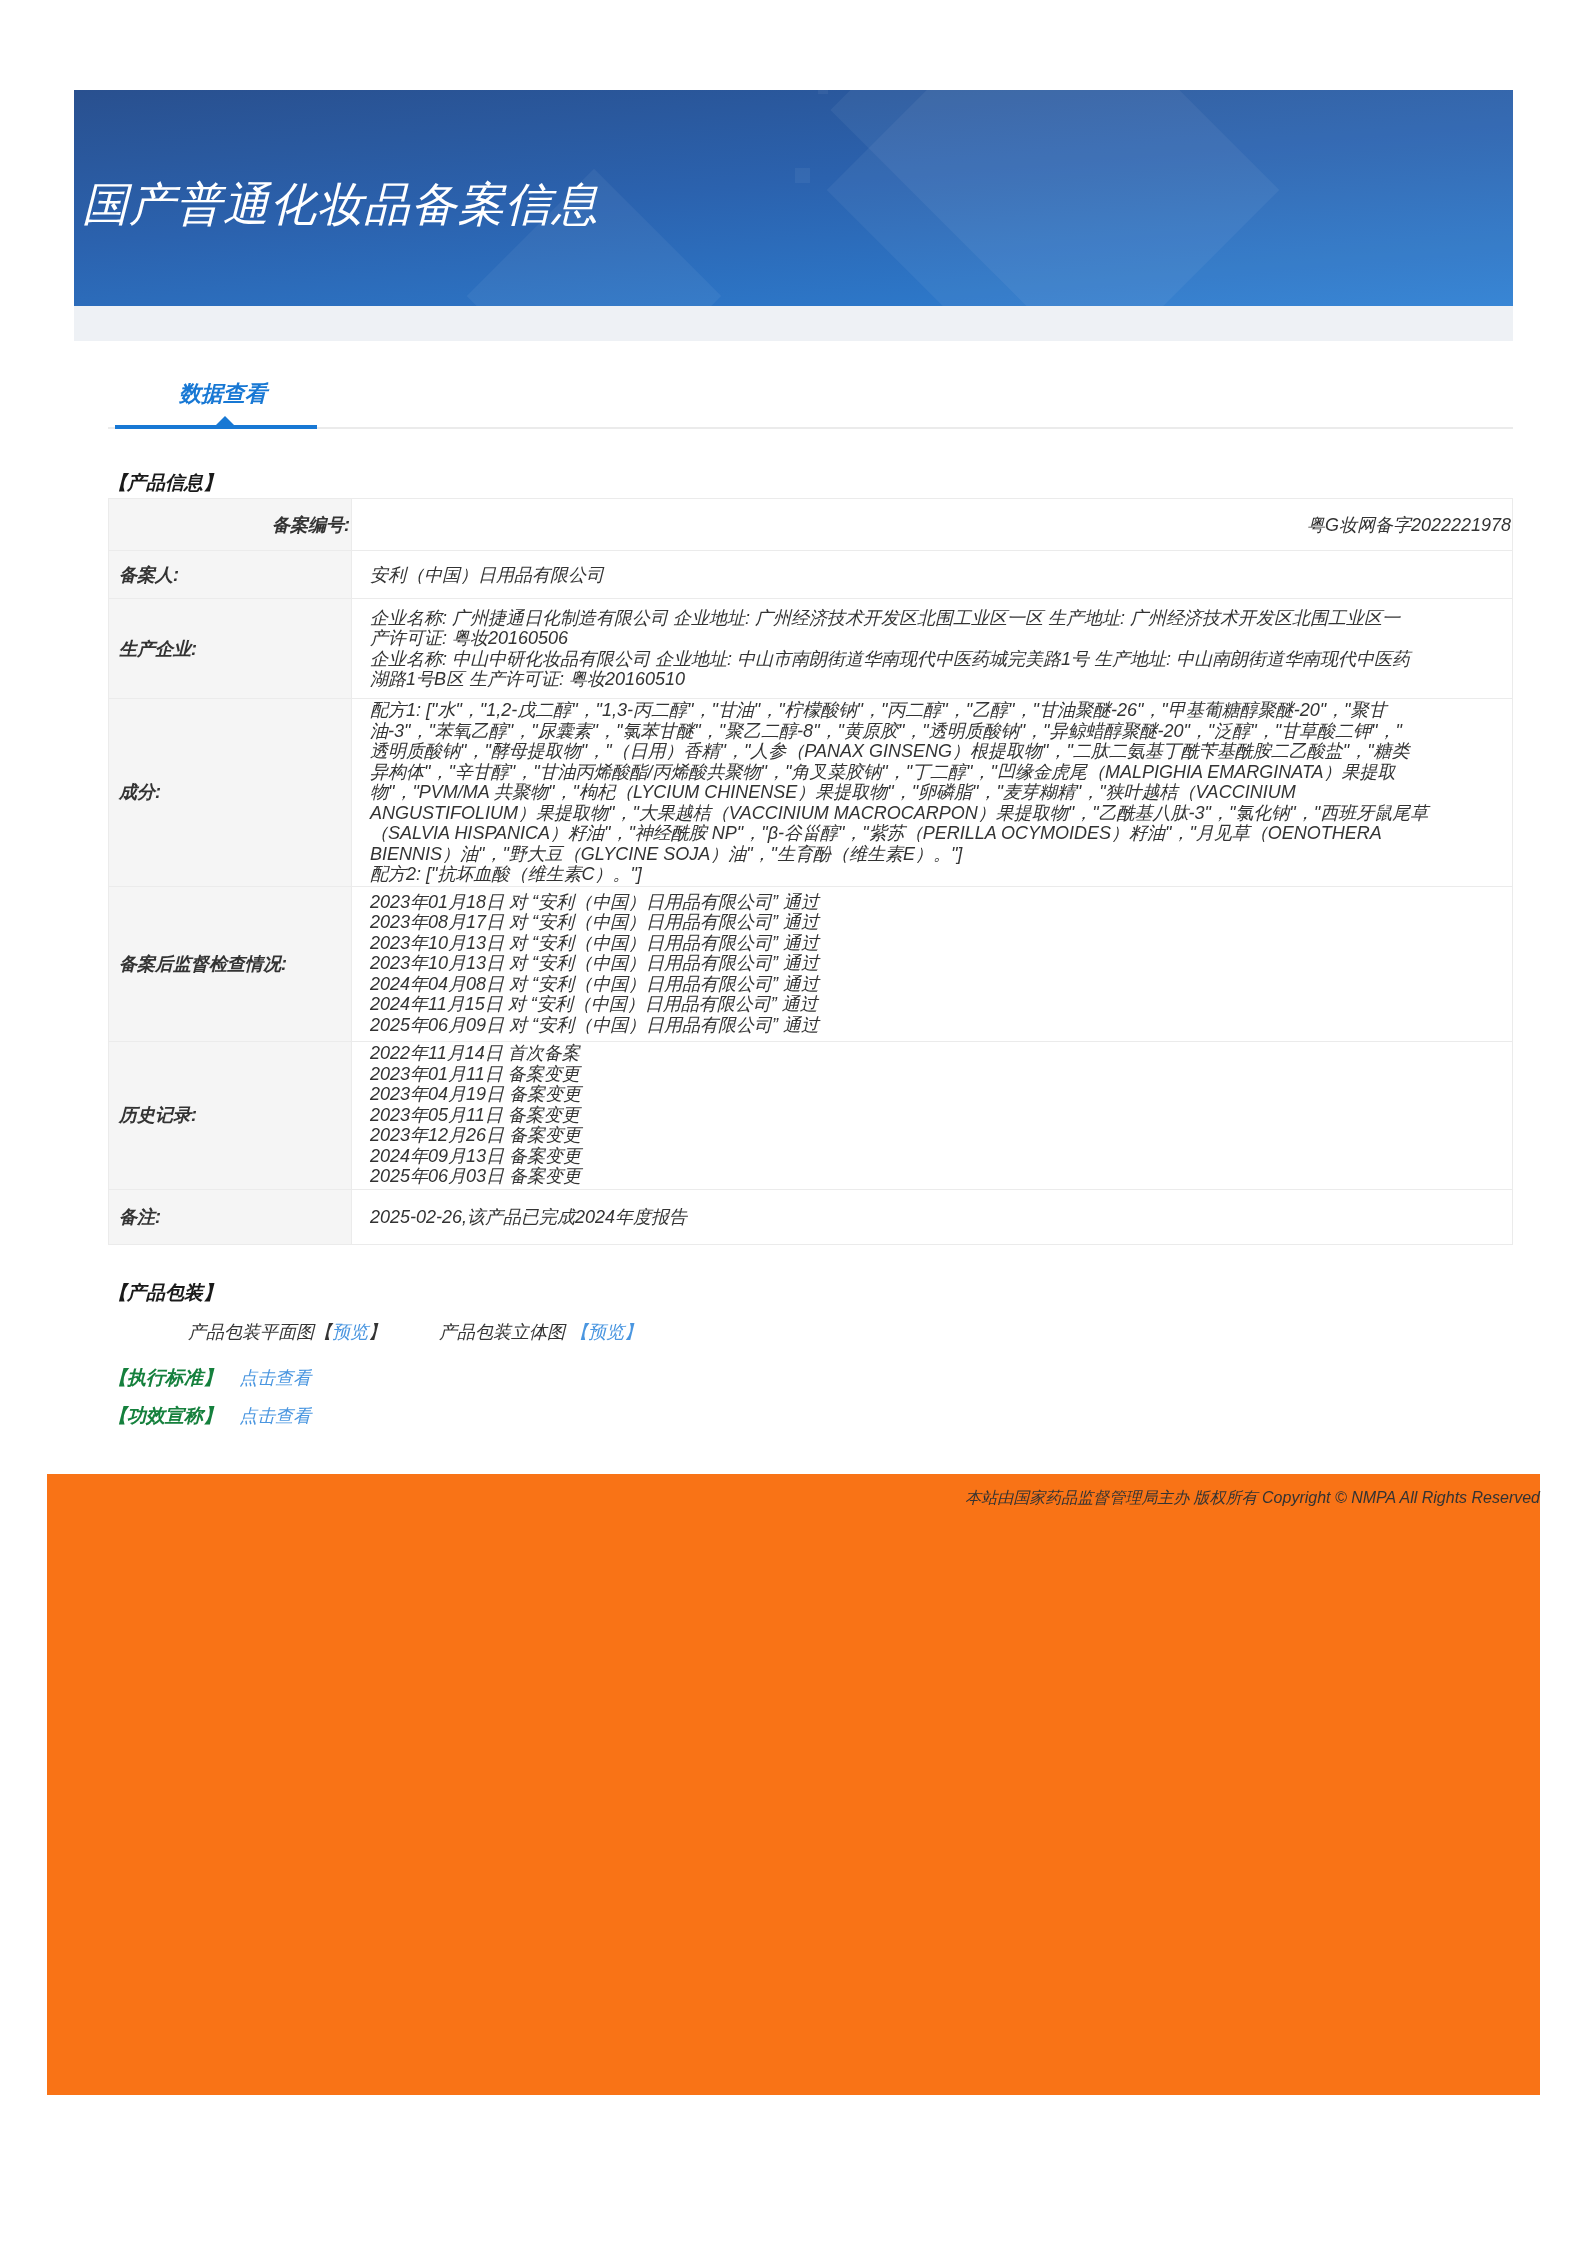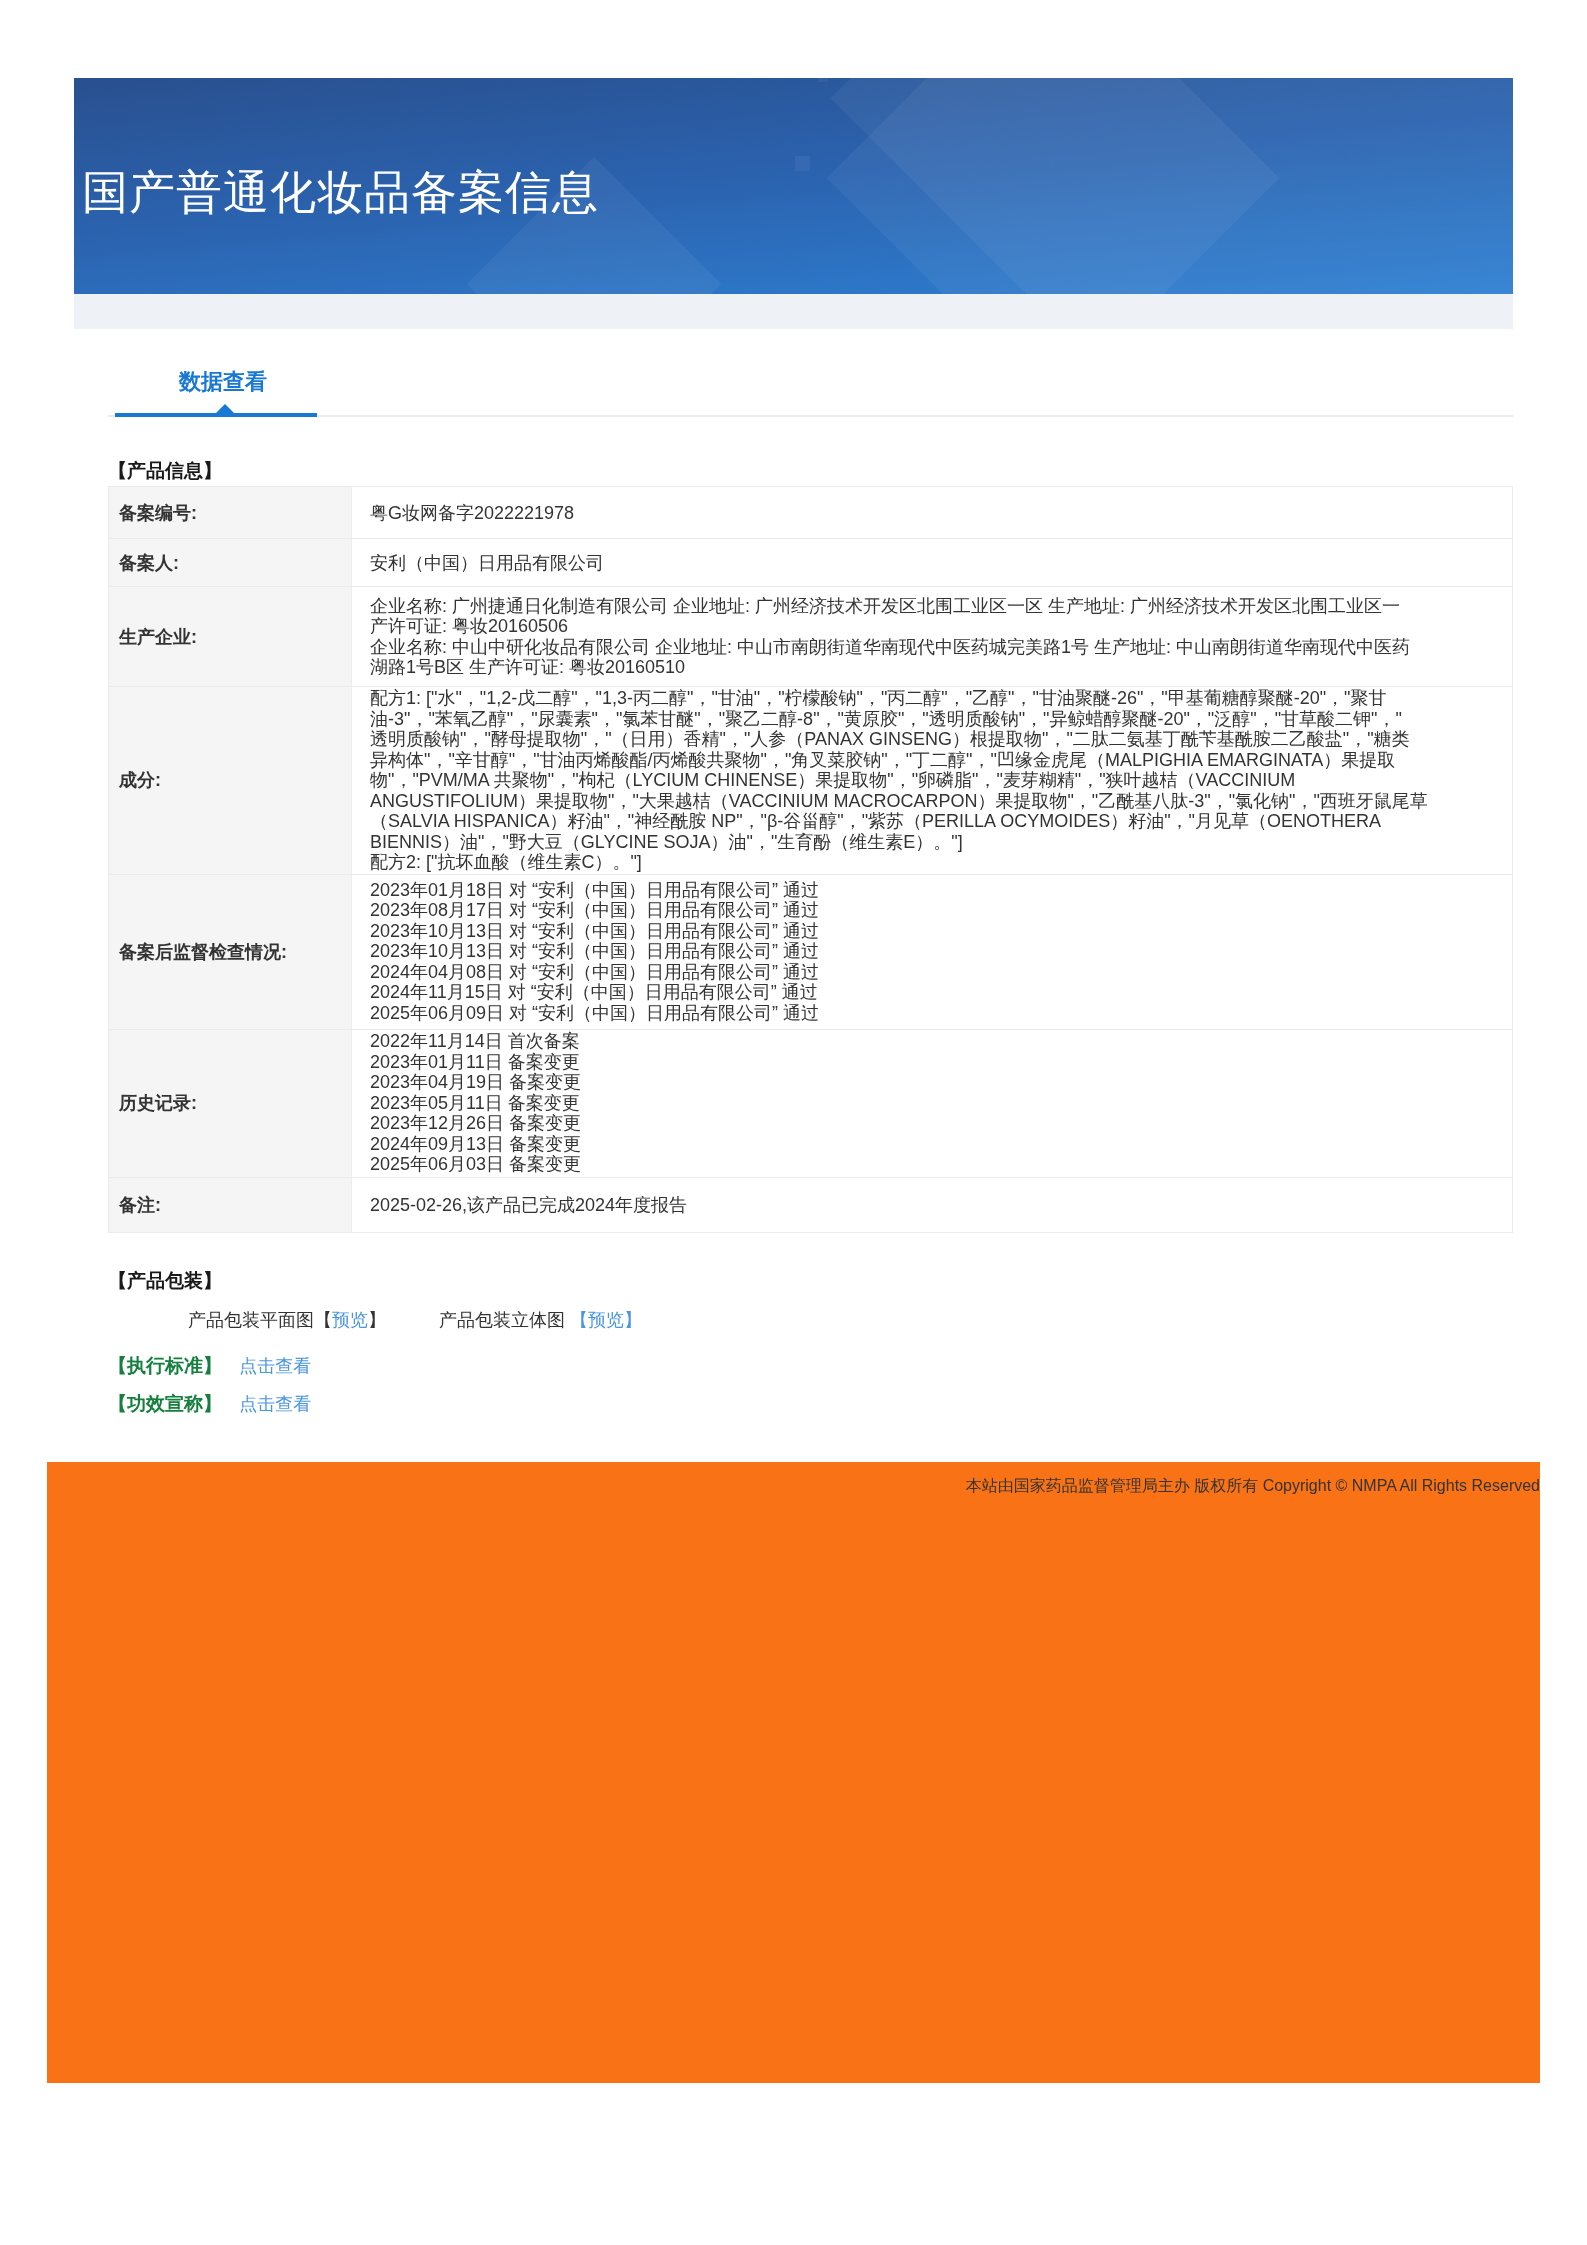--- a/index.html
+++ b/index.html
@@ -1,21 +1,21 @@
 <!DOCTYPE html>
 <html><head>
 <meta charset="utf-8">
 <style>
   html,body{margin:0;padding:0;}
   body{
     width:1587px;height:2245px;overflow:hidden;background:#ffffff;
     font-family:"Liberation Sans","DejaVu Sans",sans-serif;color:#333;
     position:relative;
   }
-  .page{width:1493px;margin:4px auto;}
+  .page{width:1493px;margin:16px auto;font-style:italic;}
   .top-gap{height:74px;}
   .content{width:1439px;margin:0 auto;}
 
   
   .banner{height:216px;position:relative;overflow:hidden;
     background:linear-gradient(175deg,#29508f 0%,#2b62ae 45%,#2e80d3 100%);}
   .banner .deco{position:absolute;background:rgba(255,255,255,0.05);}
   .deco1{right:-90px;top:-300px;width:640px;height:640px;transform:rotate(45deg);}
   .deco2{right:300px;top:-60px;width:320px;height:320px;transform:rotate(45deg);background:rgba(255,255,255,0.04);}
   .deco3{left:430px;bottom:-80px;width:180px;height:180px;transform:rotate(45deg);background:rgba(255,255,255,0.07);}
@@ -85,21 +85,21 @@
     <div class="tab-bar">
       <div class="tab">数据查看</div>
       <div class="tab-tri"></div>
       <div class="tab-underline"></div>
     </div>
 
     <div class="section-title">【产品信息】</div>
 
     <table class="info-table">
       <tbody id="info-tbody">
-          <tr style="height: 52px;">
+          <tr style="height: 52px; text-align: right;">
             <td class="cell-label">备案编号:</td>
             <td class="cell-value">粤G妆网备字2022221978</td>
           </tr>
           <tr style="height: 48px;">
             <td class="cell-label">备案人:</td>
             <td class="cell-value">安利（中国）日用品有限公司</td>
           </tr>
           <tr style="height: 100px;">
             <td class="cell-label">生产企业:</td>
             <td class="cell-value">

